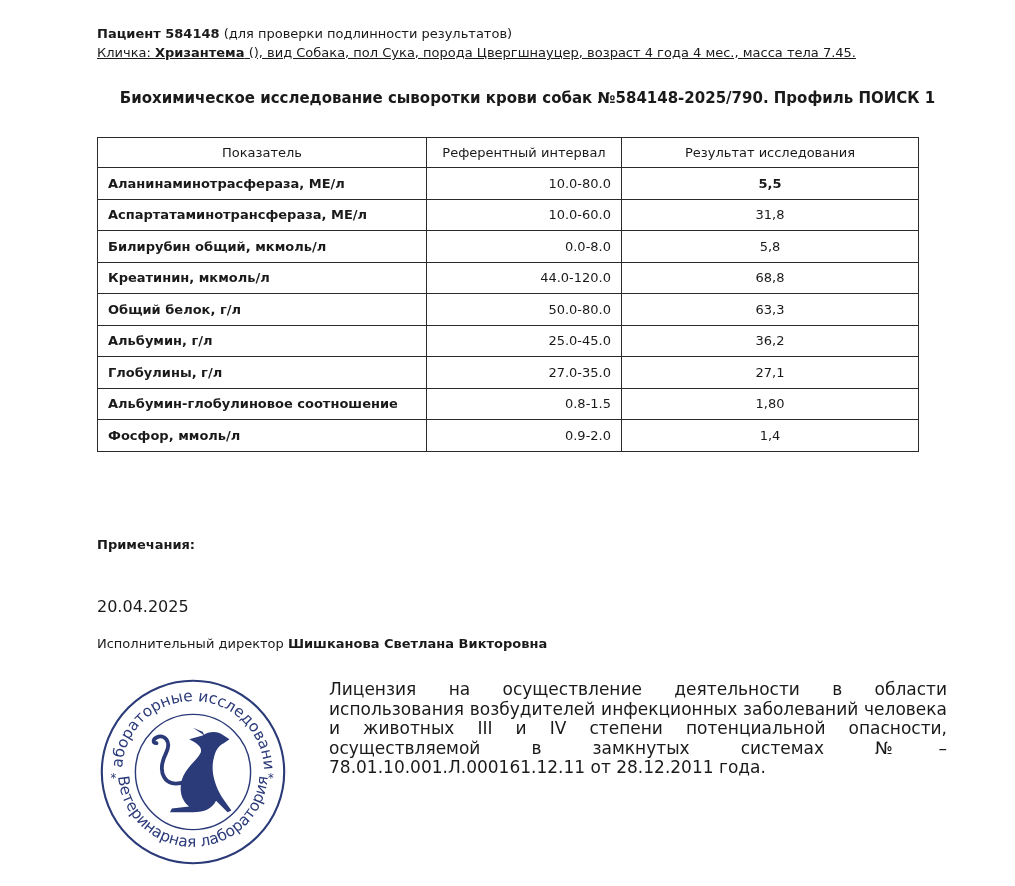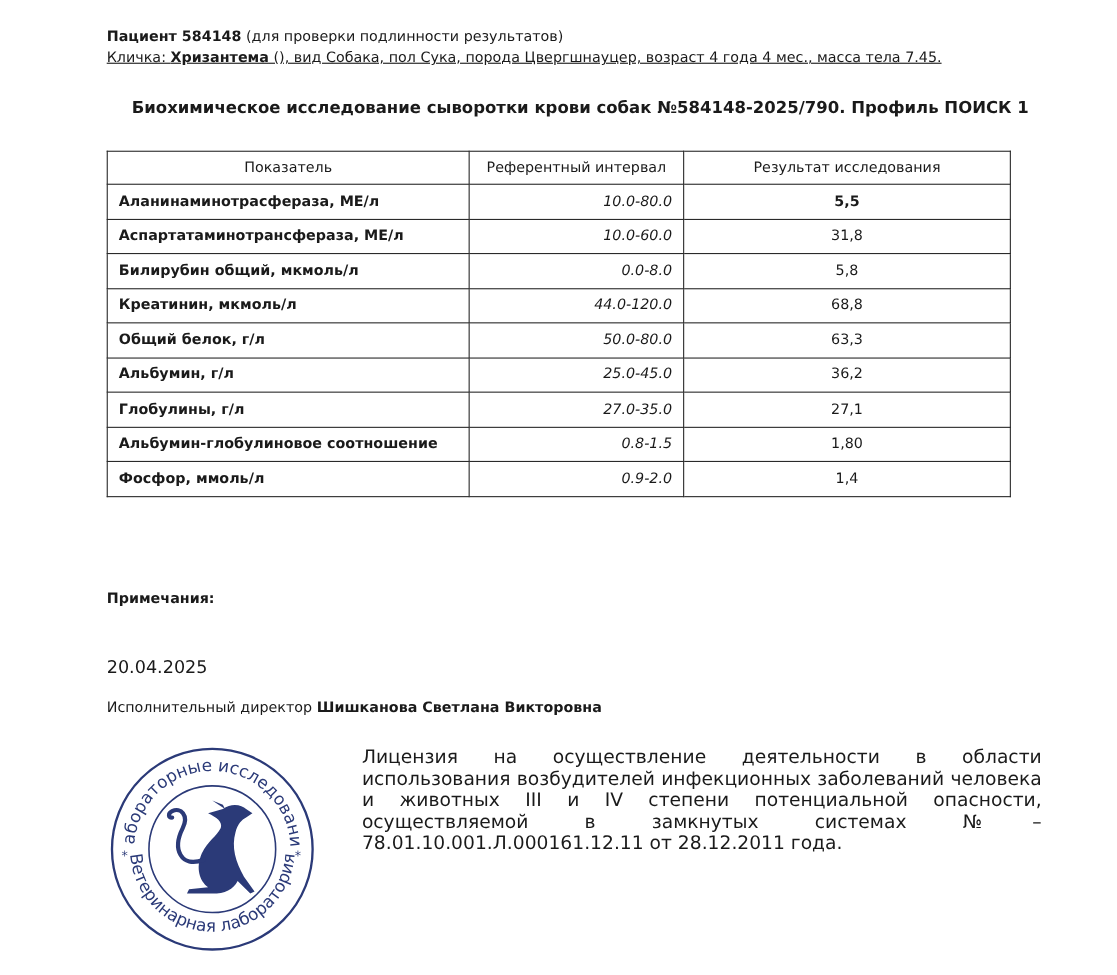--- a/index.html
+++ b/index.html
@@ -20,21 +20,21 @@
   }
   table.results {
     position: absolute; left: 97px; top: 137px; width: 822px;
     border-collapse: collapse; font-size: 13px;
   }
   table.results th, table.results td {
     border: 1.3px solid #2a2a2a; height: 30.5px; padding: 0 10px;
   }
   table.results th { font-weight: normal; height: 29px; }
   table.results td.name { font-weight: bold; text-align: left; width: 308px; }
-  table.results td.ref { text-align: right; width: 174px; font-style: italic; }
+  table.results td.ref { text-align: right; width: 174px; }
   table.results td.res { text-align: center; }
   table.results td.res.bold { font-weight: bold; }
   .notes { left: 97px; top: 537px; font-size: 13px; font-weight: bold; }
   .date { left: 97px; top: 597px; font-size: 16px; }
   .director { left: 97px; top: 636px; font-size: 13px; white-space: nowrap; }
   .license {
     left: 301px; top: 680px; width: 618px; font-size: 17px; line-height: 19.6px;
     text-align: justify;
     margin-left: 28px;
   }

